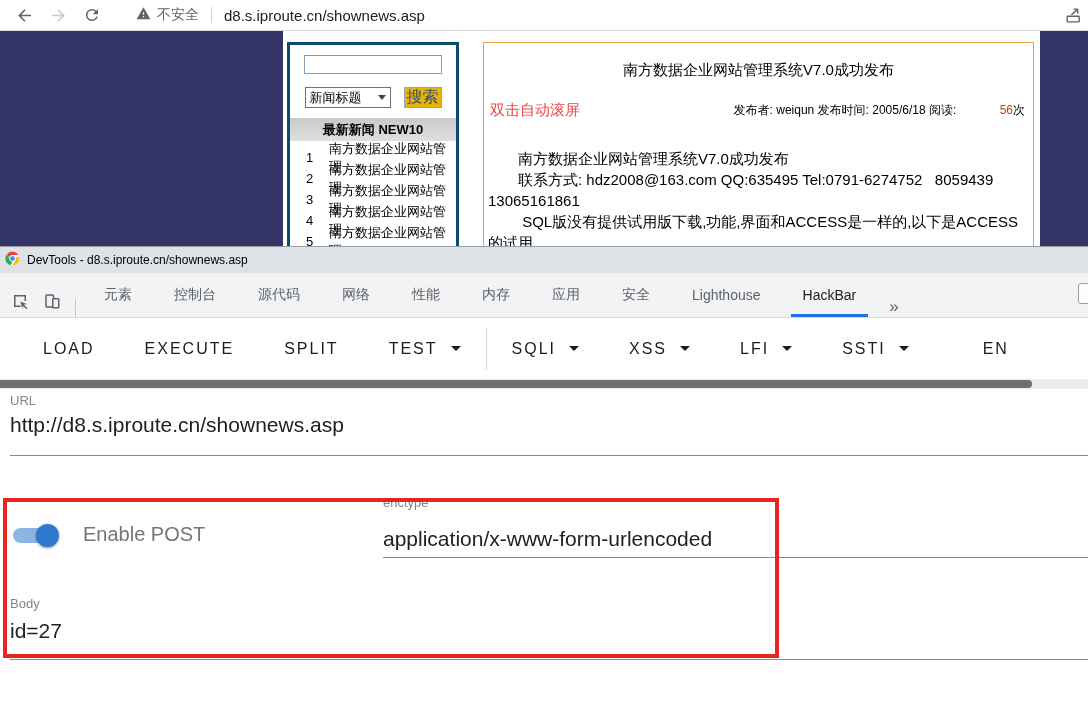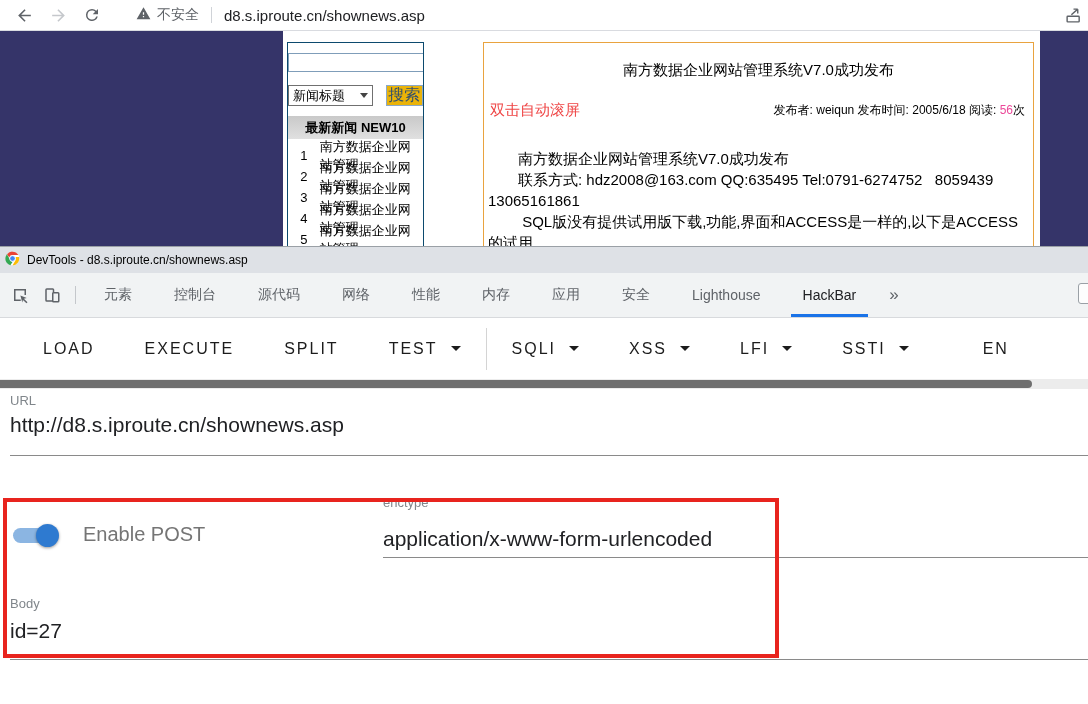--- a/index.html
+++ b/index.html
@@ -14,22 +14,22 @@
   .addr-warn { display:flex; align-items:center; margin-left:22px; }
   .not-secure { font-size:14px; color:#5f6368; margin-left:6px; }
   .addr-sep { width:1px; height:16px; background:#d0d3d8; margin:0 12px; }
   .addr-url { font-size:15px; color:#202124; }
   .send-icon { position:absolute; right:6px; top:7px; }
 
   
   .page { position:absolute; top:31px; left:0; width:1088px; height:215px; background:#fff; overflow:hidden; }
   .navy-left  { position:absolute; left:0; top:0; width:283px; height:215px; background:#353469; }
   .navy-right { position:absolute; left:1040px; top:0; width:48px; height:215px; background:#353469; }
-  .sidebar-box { position:absolute; left:287px; top:11px; width:137px; height:210px;
-                 border:1px solid #0c4a6e; background:#fff; overflow:hidden; }
+  .sidebar-box { position:absolute; left:287px; top:11px; width:172px; height:210px;
+                 border:3px solid #0c4a6e; background:#fff; overflow:hidden; }
   .content-box { position:absolute; left:483px; top:11px; width:551px; height:210px;
                  border:1px solid #e9a33f; background:#fff; overflow:hidden; }
 
   .search-input { display:block; margin:10px auto 0; width:138px; height:19px;
                   border:1px solid #7f9db9; font-size:12px; padding:0 3px; }
   .sb-controls { margin-top:13px; display:flex; justify-content:center; gap:13px; }
   .select-box { width:86px; height:21px; border:1px solid #707070; background:#fff;
                 display:flex; align-items:center; justify-content:space-between;
                 padding:0 4px; font-size:13px; color:#000; }
   .select-caret { width:0; height:0; border-left:4px solid transparent; border-right:4px solid transparent;
@@ -41,31 +41,31 @@
                  font-size:13px; font-weight:bold; color:#000; }
   .news-list { margin-top:6px; }
   .news-row { height:21px; display:flex; align-items:center; font-size:13px; color:#000; }
   .news-num { width:40px; text-align:center; }
 
   .article-title { position:absolute; top:18px; left:0; right:0; text-align:center; font-size:15px; color:#000; }
   .article-meta { position:absolute; top:58px; left:6px; right:8px; display:flex;
                   justify-content:space-between; align-items:center; }
   .scroll-hint { font-size:15px; color:#ef4444; }
   .meta-right { font-size:12px; color:#000; white-space:pre; }
-  .read-count { color:#ec4899; }
+  .read-count { color:#c2410c;margin-left:40px; }
   .article-body { position:absolute; top:105px; left:4px; right:2px; font-size:15px; color:#000; }
   .body-line { white-space:pre-wrap; line-height:21px; }
 
   
   .devtools { position:absolute; top:246px; left:0; width:1088px; height:458px;
               border-top:1px solid #9aa0a6; background:#fff; }
   .dt-titlebar { height:26px; background:#dee1e6; display:flex; align-items:center;
                  padding-left:5px; gap:7px; font-size:12px; color:#000000; }
   .dt-tabbar { height:45px; background:#f1f3f4; border-bottom:1px solid #d8dadd;
-               display:flex; align-items:center; position:relative; padding-left:4px; }
+               display:flex; align-items:flex-end; position:relative; padding-left:4px; }
   .dt-icon-btn { width:32px; height:32px; display:flex; align-items:center; justify-content:center; }
   .dt-divider { width:1px; height:18px; background:#c4c7cb; margin:0 7px; }
   .dt-tab { padding:0 21px; height:44px; display:flex; align-items:center; font-size:14px;
             color:#5f6368; position:relative; white-space:nowrap; }
   .dt-tab.active { color:#202124; }
   .dt-tab.active::after { content:""; position:absolute; left:9px; right:9px; bottom:0;
                           height:3px; background:#1a73e8; }
   .dt-more { color:#5f6368; font-size:17px; padding:0 12px; }
   .dt-edge-box { position:absolute; right:-7px; top:10px; width:17px; height:21px;
                  border:1px solid #9aa0a6; border-radius:3px; background:#fdfdfd; }

